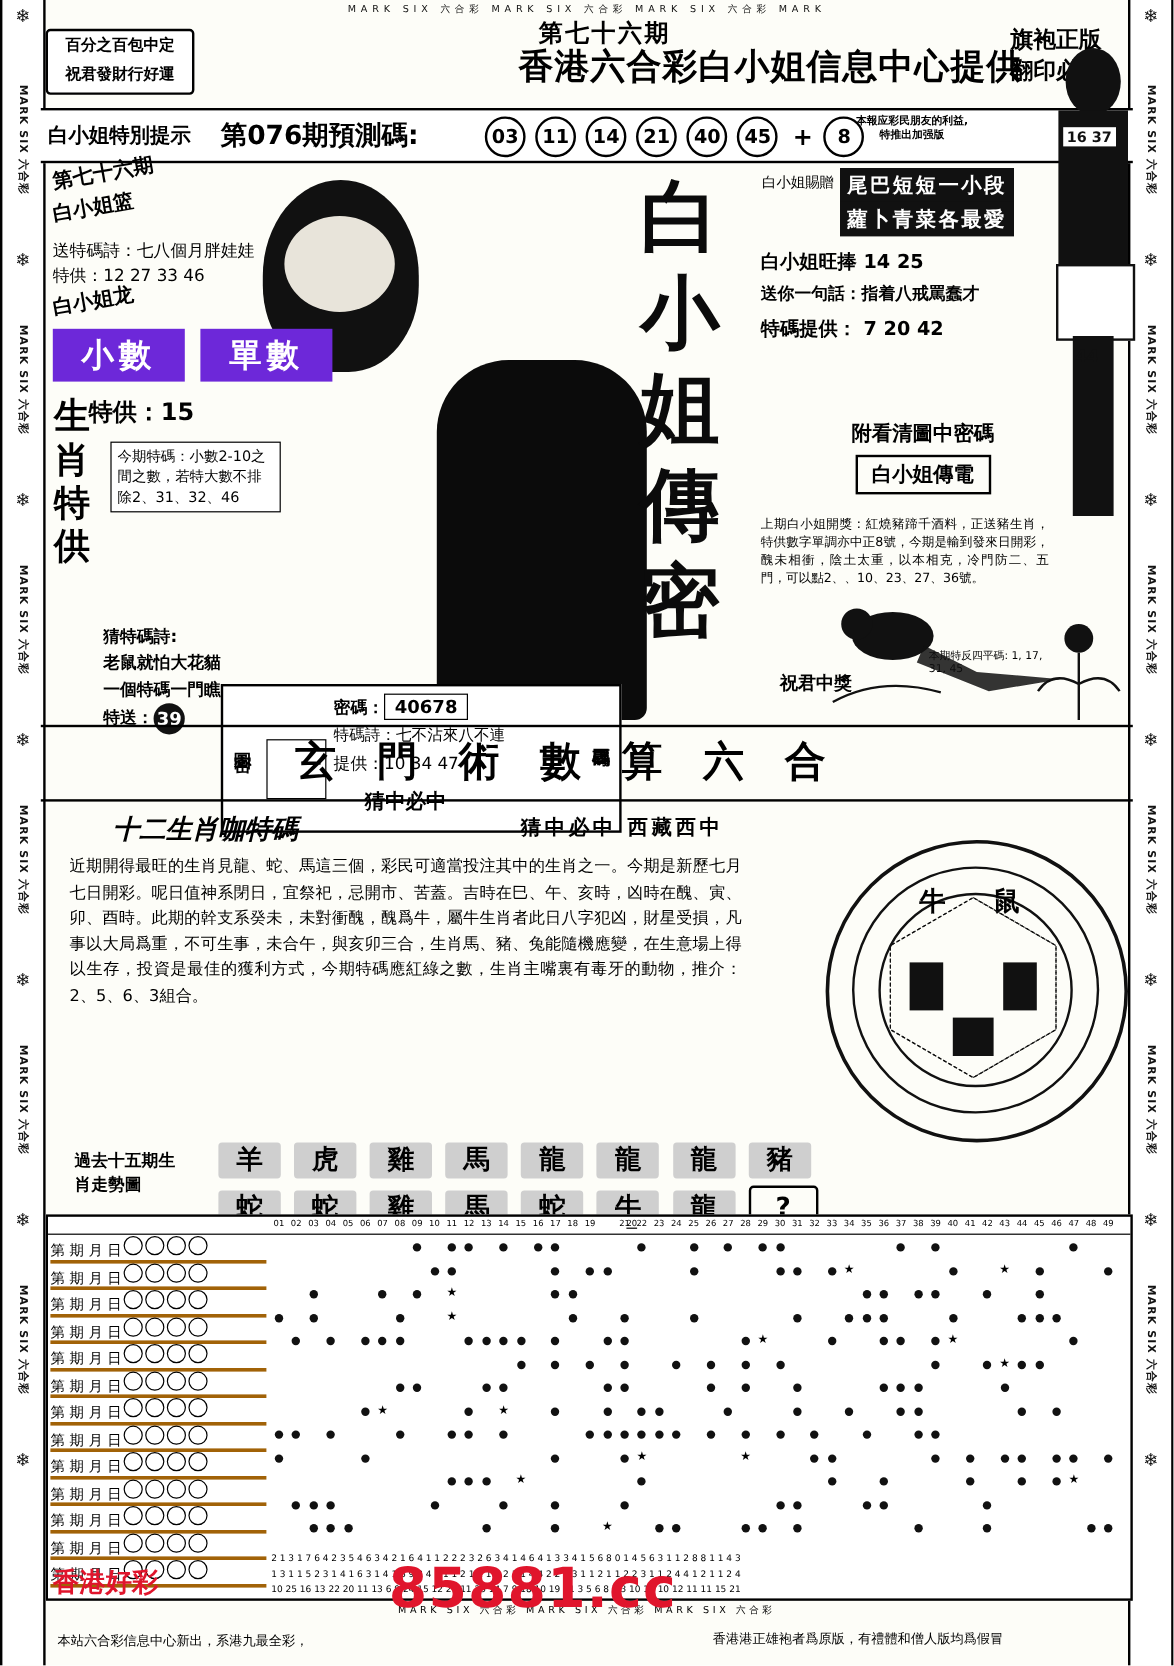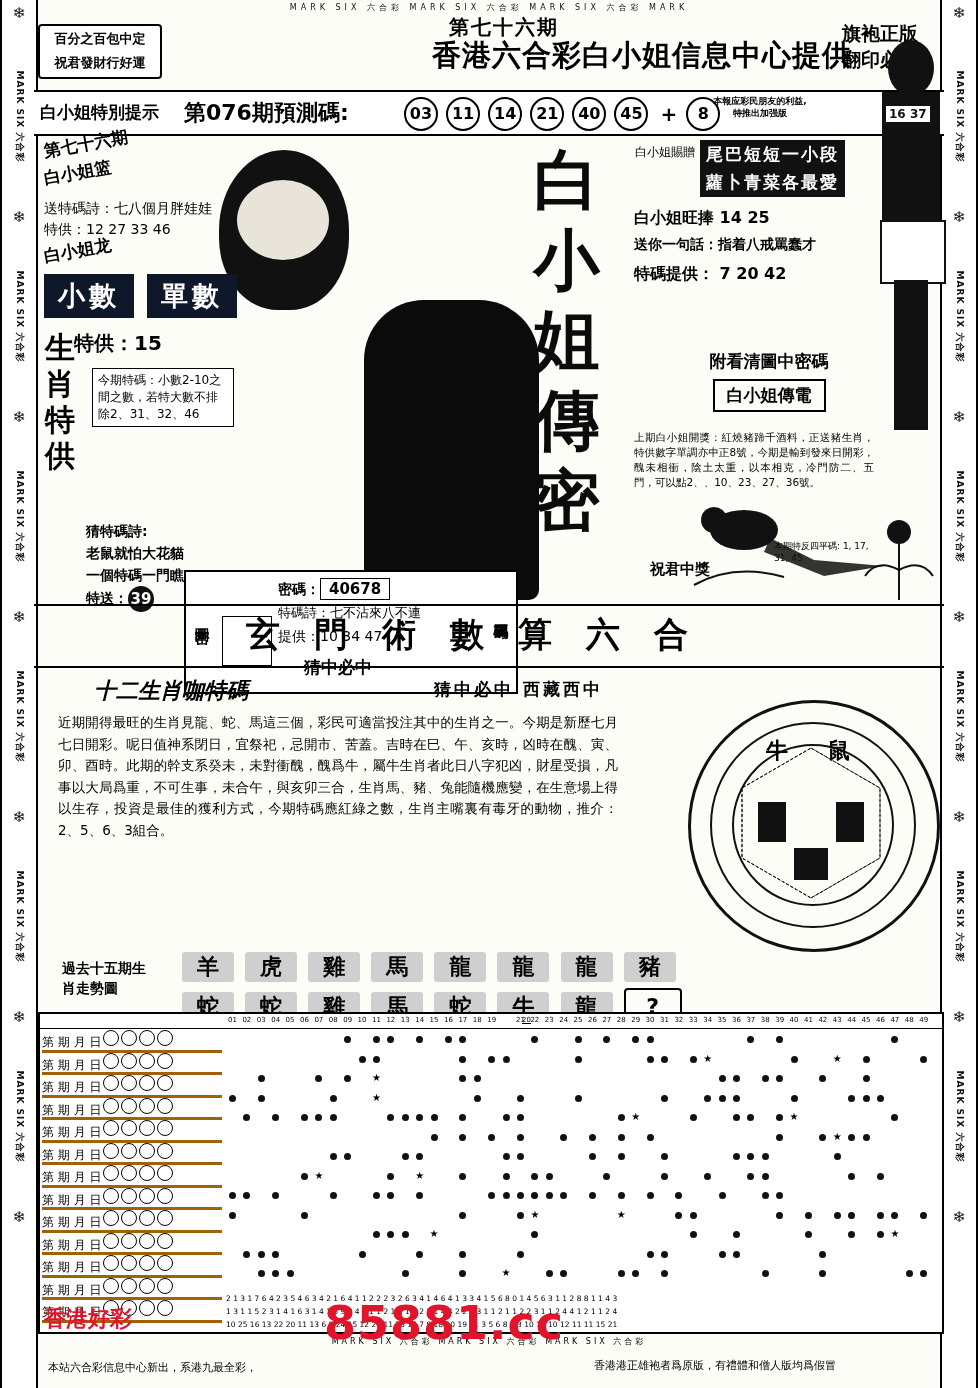--- a/index.html
+++ b/index.html
@@ -42,21 +42,21 @@
   .calli{position:absolute;left:480px;top:140px;width:105px;text-align:center;font-size:66px;font-weight:bold;line-height:80px;font-family:"DejaVu Serif","Liberation Serif",serif;color:#0b0b0b;}
 
   
   .silhouette{position:absolute;left:330px;top:300px;width:175px;height:300px;background:#0b0b0b;border-radius:60px 60px 10px 10px;}
 
   
   .leftblk{position:absolute;left:10px;top:140px;width:300px;}
   .slant{font-size:17px;font-weight:bold;transform:rotate(-10deg);transform-origin:left center;}
   .lb-row{font-size:14px;margin:3px 0;}
   .kai{font-size:24px;font-weight:bold;margin-top:6px;}
-  .invbox{display:inline-block;background:#0f172a;color:#fff;font-size:27px;font-weight:bold;padding:4px 14px;margin:6px 8px 6px 0;letter-spacing:4px;font-family:Liberation Mono, monospace;}
+  .invbox{display:inline-block;background:#6d28d9;color:#fff;font-size:27px;font-weight:bold;padding:4px 24px;margin:6px 8px 6px 0;letter-spacing:4px;font-family:Liberation Mono, monospace;}
   .tecode{font-size:20px;font-weight:bold;margin:6px 0 0 30px;}
   .noteboxL{position:absolute;left:58px;top:368px;width:130px;border:1.5px solid #000;font-size:12px;line-height:17px;padding:3px 5px;background:#fff;}
   .vbig{position:absolute;left:4px;top:330px;width:44px;font-size:30px;font-weight:bold;line-height:36px;text-align:center;}
   .guess{position:absolute;left:52px;top:520px;width:190px;font-size:14px;line-height:22px;font-weight:bold;}
   .circ39{display:inline-block;width:26px;height:26px;border-radius:50%;background:#111;color:#fff;font-size:15px;text-align:center;line-height:26px;font-weight:bold;vertical-align:middle;}
 
   
   .mibox{position:absolute;left:150px;top:570px;width:330px;height:120px;border:2px solid #000;background:#fff;}
   .mibox .tagL{position:absolute;left:6px;top:44px;font-size:15px;font-weight:bold;writing-mode:vertical-rl;}
   .mibox .tagR{position:absolute;right:6px;top:40px;font-size:15px;font-weight:bold;writing-mode:vertical-rl;}

